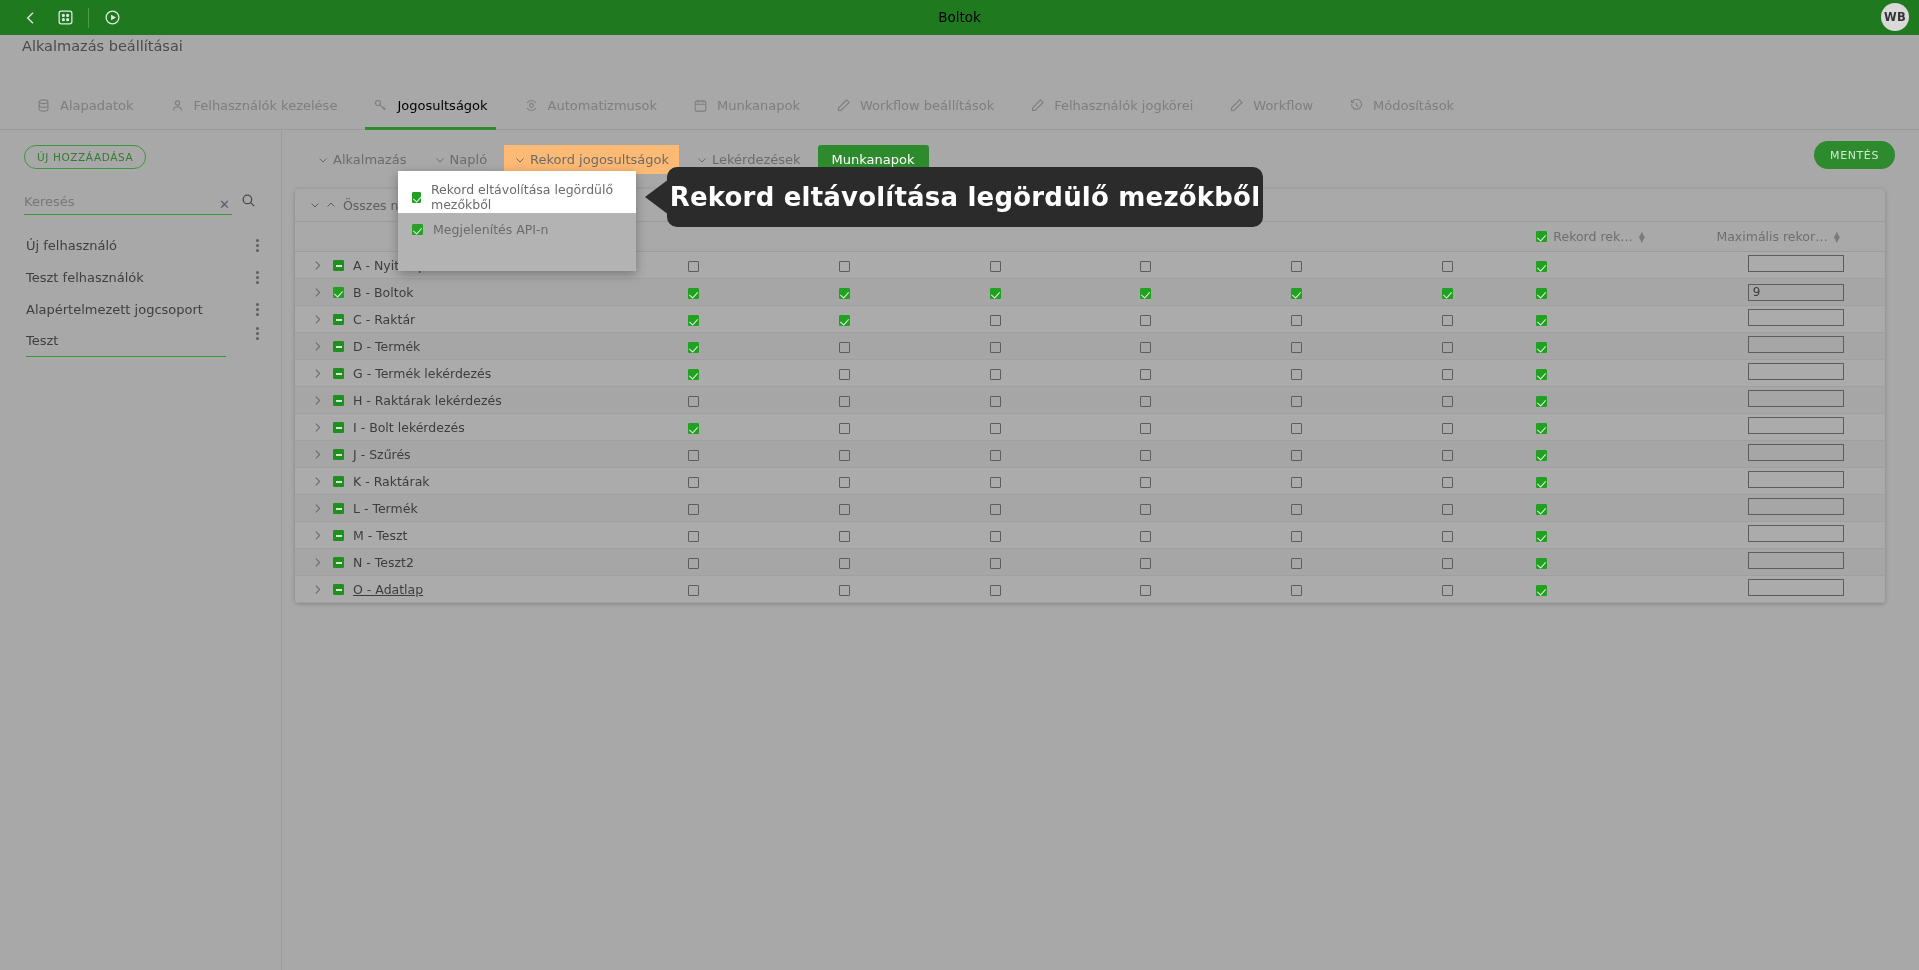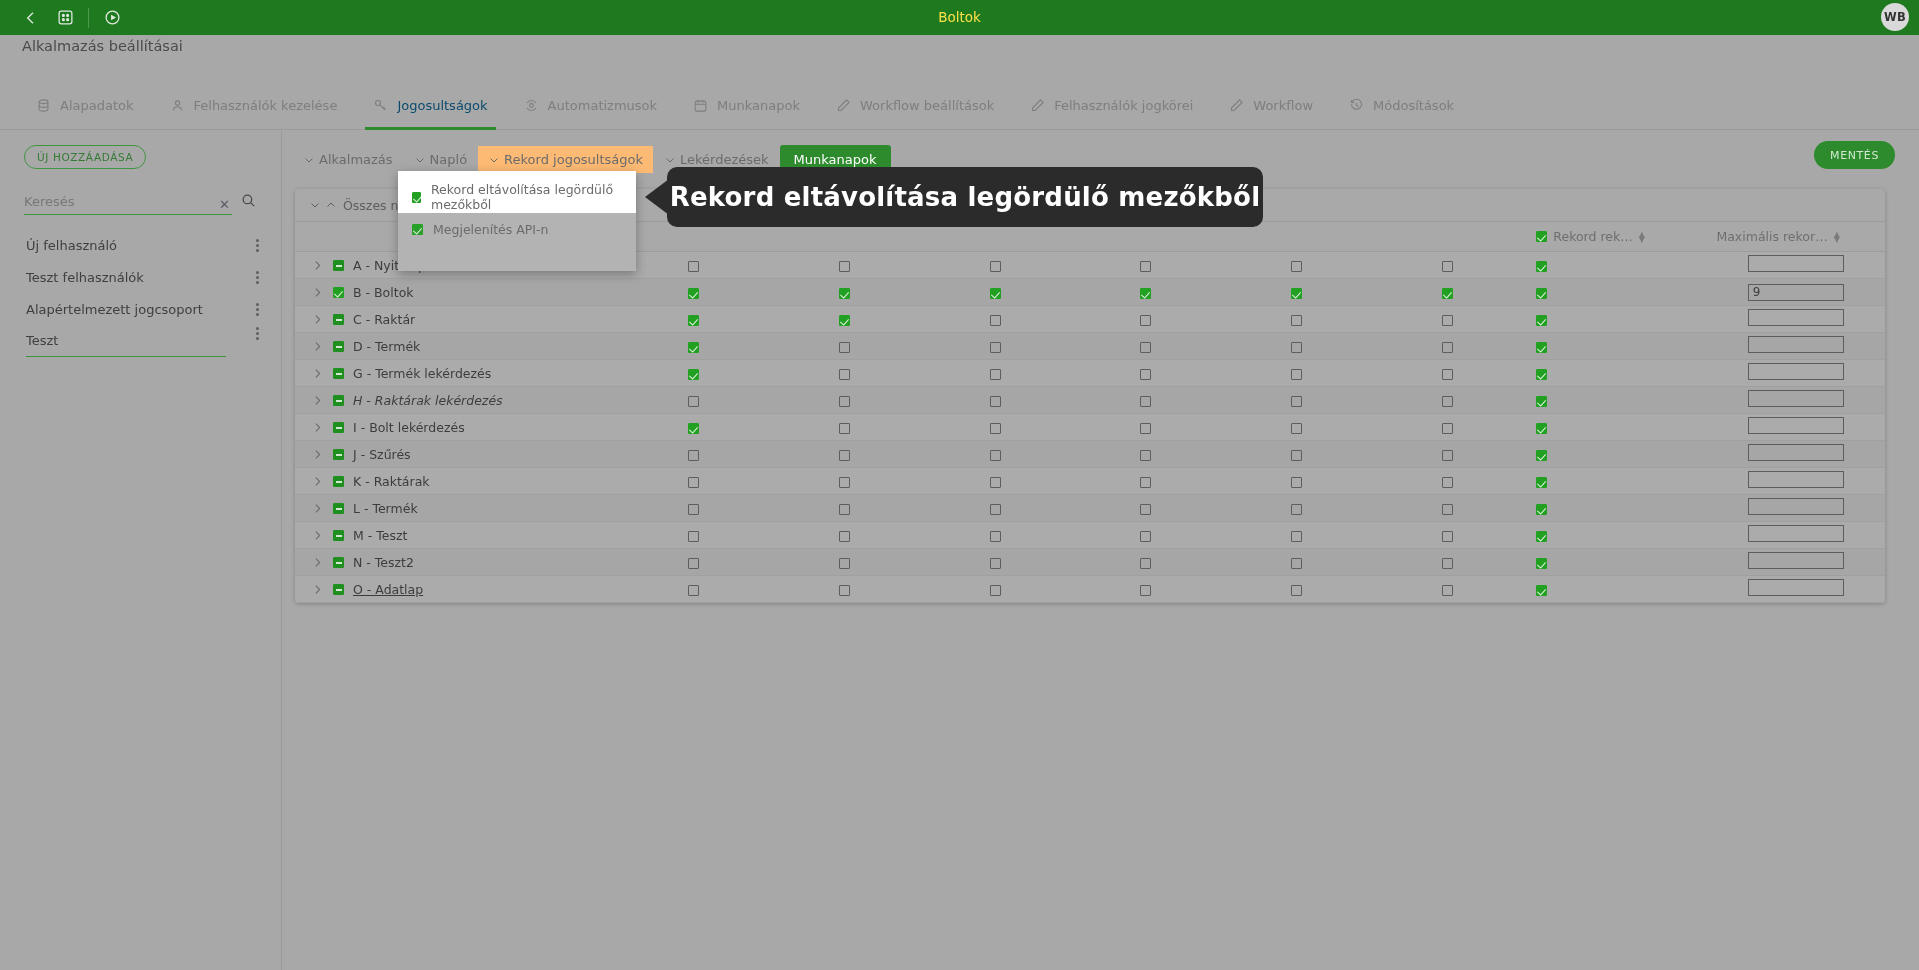--- a/index.html
+++ b/index.html
@@ -30,21 +30,21 @@
     display: flex; align-items: center; justify-content: center;
     color: #dfeadf;
   }
   .topbar .divider {
     width: 1px; height: 20px; background: #4d9a4d; margin: 0 6px;
   }
   .topbar-title {
     position: absolute; left: 0; right: 0; top: 0;
     height: 35px; line-height: 35px;
     text-align: center;
-    color: #fde047;
+    color: #000000;
     font-size: 13.5px;
     pointer-events: none;
   }
   .avatar {
     position: absolute; right: 10px; top: 3px;
     width: 28px; height: 28px; border-radius: 50%;
     background: #d9d9d9; color: #333;
     font-size: 11.5px; font-weight: bold;
     display: flex; align-items: center; justify-content: center;
     letter-spacing: .3px;
@@ -70,21 +70,21 @@
     display: flex; align-items: center;
     padding-left: 18px;
   }
   .tab {
     display: flex; align-items: center; gap: 9px;
     height: 48px; padding: 0 18px;
     color: #7e7e7e; font-size: 13px;
     position: relative;
     white-space: nowrap;
   }
-  .tab.active { color: #0c4a6e; }
+  .tab.active { color: #000000; }
   .tab.active::after {
     content: ""; position: absolute;
     left: 10px; right: 10px; bottom: 0; height: 3px;
     background: #2d8a2d;
   }
   .tab .tab-ico { display: flex; align-items: center; color: #7e7e7e; }
 
   
   .sidebar {
     position: absolute; left: 0; top: 96px;
@@ -140,22 +140,22 @@
     display: flex; align-items: flex-start; justify-content: space-between;
     padding-right: 22px;
   }
 
   
   .content {
     position: absolute; left: 283px; top: 96px;
     right: 0; bottom: 0;
   }
   .subtabs {
-    position: absolute; left: 10px; top: 14px;
-    display: flex; align-items: center; gap: 1px;
+    position: absolute; left: 24px; top: 14px;
+    display: flex; gap: 7px;
   }
   .subtab {
     display: flex; align-items: center; gap: 4px;
     font-size: 13px; color: #6b6b6b;
     padding: 6px 10px;
     white-space: nowrap;
   }
   .subtab.open { background: #fdba74; color: #6b6b6b; }
   .subtab.green {
     background: #2d8a2d; color: #ffffff;
@@ -679,21 +679,21 @@
                 <td><span class="cb checked"></span></td>
                 <td><span class="cb"></span></td>
                 <td><span class="cb"></span></td>
                 <td><span class="cb"></span></td>
                 <td><span class="cb"></span></td>
                 <td><span class="cb"></span></td>
                 <td style="text-align: left;"><span style="display:inline-block;padding-left:14px"><span class="cb checked"></span></span></td>
                 <td><span class="numinput"></span></td>
               </tr>
               <tr>
-                <td style="text-align: left; font-style: italic;">
+                <td style="text-align: left;">
                   <div class="namecell">
                     <span class="row-chev">
                       <svg width="13" height="13" viewBox="0 0 24 24" fill="none" stroke="currentColor" stroke-width="2">
                         <polyline points="9 5 16 12 9 19"></polyline>
                       </svg>
                     </span>
                     <span class="cb indet"></span>
                     <span>H - Raktárak lekérdezés</span>
                   </div>
                 </td>

